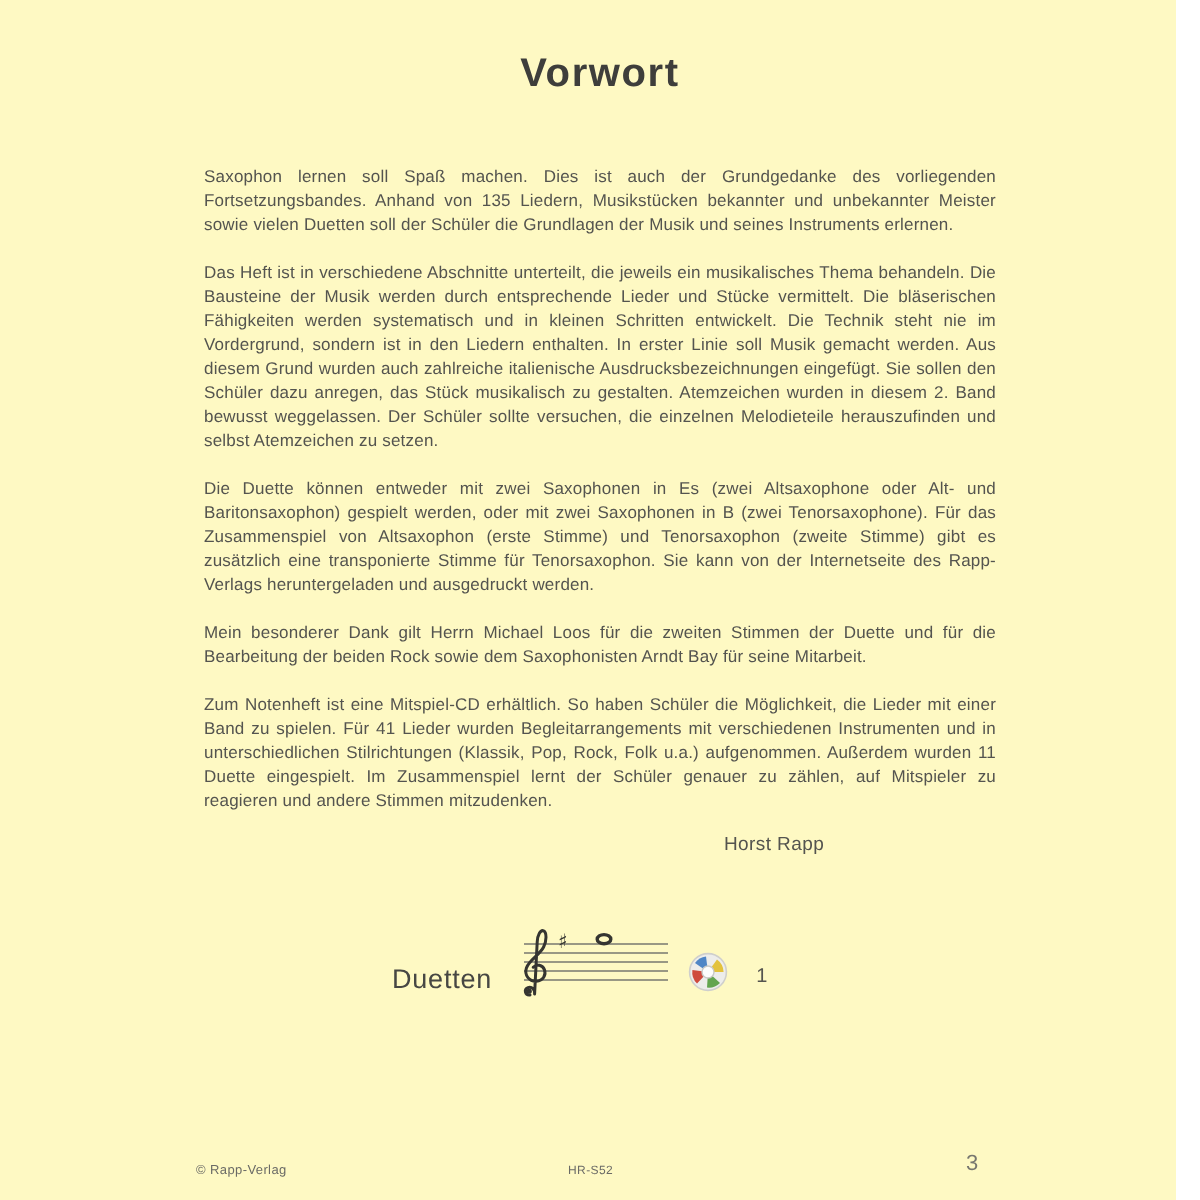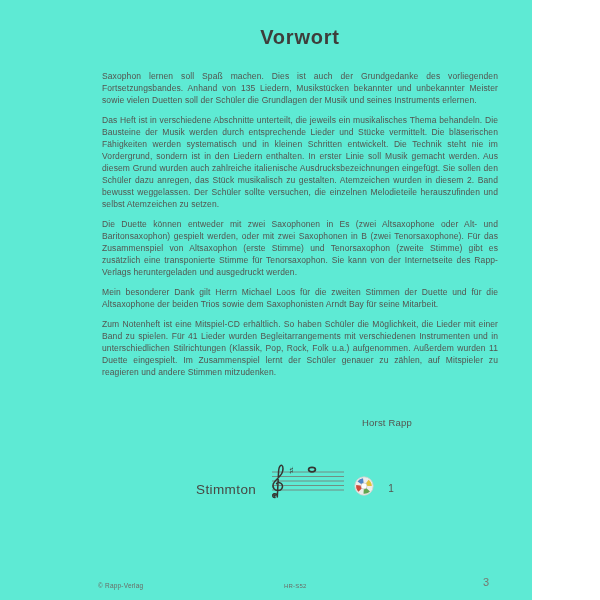--- a/index.html
+++ b/index.html
@@ -1,34 +1,34 @@
 <!DOCTYPE html>
 <html lang="de"><head>
 <meta charset="utf-8">
 <style>
   html,body{margin:0;padding:0;background:#ffffff;}
   .page{
     position:relative;
-    width:532px;height:600px;
-    background:#5eead4;
+    width:588px;height:600px;
+    background:#fef9c3;
     font-family:"Liberation Sans", sans-serif;
     color:#52524d;
     overflow:hidden;
   }
   .title{
     position:absolute;top:26px;left:0;width:600px;
     text-align:center;
     font-size:20px;font-weight:bold;letter-spacing:0.8px;
     color:#3e3e3b;
   }
   .body-text{
     position:absolute;top:70px;left:102px;width:396px;
   }
   .body-text p{
-    margin:0 0 8px 0;
+    margin:12px 0 8px 0;
     font-size:8.5px;line-height:12px;
     text-align:justify;
     letter-spacing:0.1px;
     color:#54544f;
   }
   .signature{
     position:absolute;top:417px;left:362px;
     font-size:9.5px;color:#54544f;letter-spacing:0.2px;
   }
   .tuning-row{
@@ -62,28 +62,28 @@
 <body>
 
 <div class="page">
 
   <div class="title">Vorwort</div>
 
   <div class="body-text">
     <p>Saxophon lernen soll Spaß machen. Dies ist auch der Grundgedanke des vorliegenden Fortsetzungsbandes. Anhand von 135 Liedern, Musikstücken bekannter und unbekannter Meister sowie vielen Duetten soll der Schüler die Grundlagen der Musik und seines Instruments erlernen.</p>
     <p>Das Heft ist in verschiedene Abschnitte unterteilt, die jeweils ein musikalisches Thema behandeln. Die Bausteine der Musik werden durch entsprechende Lieder und Stücke vermittelt. Die bläserischen Fähigkeiten werden systematisch und in kleinen Schritten entwickelt. Die Technik steht nie im Vordergrund, sondern ist in den Liedern enthalten. In erster Linie soll Musik gemacht werden. Aus diesem Grund wurden auch zahlreiche italienische Ausdrucksbezeichnungen eingefügt. Sie sollen den Schüler dazu anregen, das Stück musikalisch zu gestalten. Atemzeichen wurden in diesem 2. Band bewusst weggelassen. Der Schüler sollte versuchen, die einzelnen Melodieteile herauszufinden und selbst Atemzeichen zu setzen.</p>
     <p>Die Duette können entweder mit zwei Saxophonen in Es (zwei Altsaxophone oder Alt- und Baritonsaxophon) gespielt werden, oder mit zwei Saxophonen in B (zwei Tenorsaxophone). Für das Zusammenspiel von Altsaxophon (erste Stimme) und Tenorsaxophon (zweite Stimme) gibt es zusätzlich eine transponierte Stimme für Tenorsaxophon. Sie kann von der Internetseite des Rapp-Verlags heruntergeladen und ausgedruckt werden.</p>
-    <p>Mein besonderer Dank gilt Herrn Michael Loos für die zweiten Stimmen der Duette und für die Altsaxophone der beiden Trios sowie dem Saxophonisten Arndt Bay für seine Mitarbeit.</p>
+    <p>Mein besonderer Dank gilt Herrn Michael Loos für die zweiten Stimmen der Duette und für die Bearbeitung der beiden Rock sowie dem Saxophonisten Arndt Bay für seine Mitarbeit.</p>
     <p>Zum Notenheft ist eine Mitspiel-CD erhältlich. So haben Schüler die Möglichkeit, die Lieder mit einer Band zu spielen. Für 41 Lieder wurden Begleitarrangements mit verschiedenen Instrumenten und in unterschiedlichen Stilrichtungen (Klassik, Pop, Rock, Folk u.a.) aufgenommen. Außerdem wurden 11 Duette eingespielt. Im Zusammenspiel lernt der Schüler genauer zu zählen, auf Mitspieler zu reagieren und andere Stimmen mitzudenken.</p>
   </div>
 
   <div class="signature">Horst Rapp</div>
 
   <div class="tuning-row">
-    <span class="tuning-label">Stimmton</span>
+    <span class="tuning-label">Duetten</span>
 
     <svg class="staff-svg" width="78" height="46" viewBox="0 0 78 46">
 
       <g stroke="#77776f" stroke-width="0.8">
         <line x1="6" y1="10" x2="78" y2="10"></line>
         <line x1="6" y1="14.5" x2="78" y2="14.5"></line>
         <line x1="6" y1="19" x2="78" y2="19"></line>
         <line x1="6" y1="23.5" x2="78" y2="23.5"></line>
         <line x1="6" y1="28" x2="78" y2="28"></line>
       </g>

